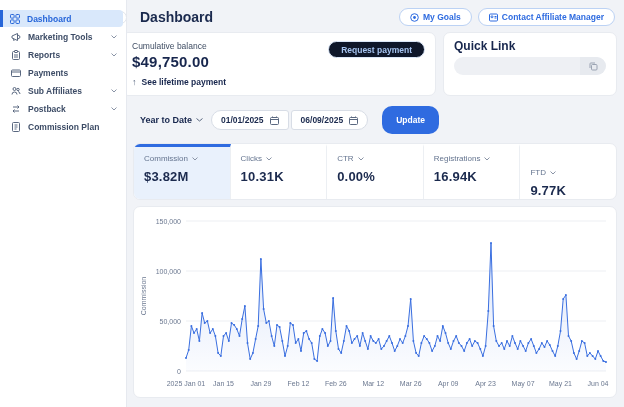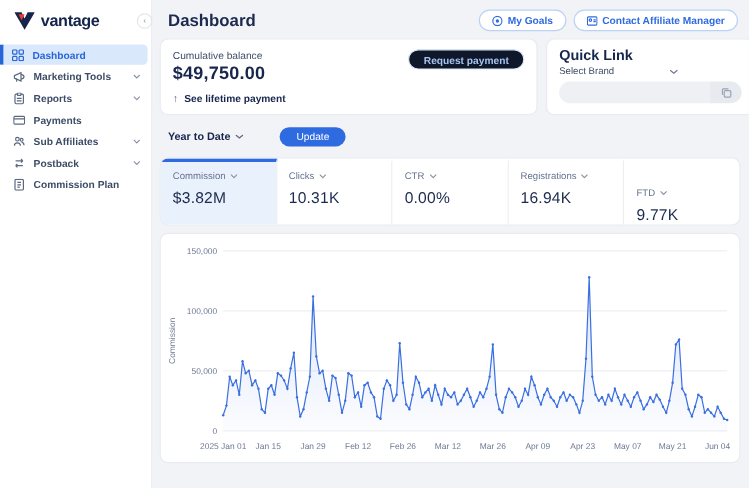--- a/index.html
+++ b/index.html
@@ -21,70 +21,63 @@
   .menu-item.active .mi-icon { color:#2766d9; }
 
   
   .main { flex:1; height:100%; padding:0 7px 0 6px; overflow:hidden; }
   .topbar { display:flex; align-items:center; justify-content:space-between; padding:8px 2px 6px 7px; }
   .page-title { font-size:14px; font-weight:700; color:#1b2a4e; }
   .topbar-actions { display:flex; gap:6px; }
   .pill-btn { display:flex; align-items:center; gap:4px; height:18px; padding:0 10px; border:1px solid #bcd2f4; border-radius:9px; background:#fff; color:#2e6be0; font-size:8.5px; font-weight:700; cursor:pointer; white-space:nowrap; }
   .pill-btn svg { flex:none; }
 
-  .row1 { display:flex; gap:7px; }
+  .row1 { display:flex; gap:7px;justify-content:flex-end; }
   .card { background:#fff; border:1px solid #e8ebf0; border-radius:7px; }
   .balance-card { width:315px; min-width:315px; height:64px; padding:8px 10px 7px 10px; position:relative; }
   .balance-label { font-size:8.5px; color:#3f4d63; }
   .balance-amount { font-size:15px; font-weight:700; color:#17264d; margin-top:2px; letter-spacing:0.2px; }
   .request-btn { position:absolute; top:8px; right:10px; height:17px; padding:0 12px; border:1px solid #dce8f9; border-radius:9px; background:#0f172a; color:#a6c4f0; font-size:8.5px; font-weight:700; cursor:pointer; }
   .lifetime-row { display:flex; align-items:center; gap:5px; margin-top:7px; font-size:8.5px; font-weight:700; color:#17264d; cursor:pointer; }
   .lifetime-row .up-arr { color:#5a6880; font-size:9px; }
 
   .quick-card { flex:1; height:64px; padding:6px 10px 7px 10px; }
   .quick-title { font-size:12px; font-weight:700; color:#17264d; }
   .brand-row { display:flex; align-items:center; justify-content:flex-start; gap:46px; margin-top:2px; font-size:8px; color:#3f4d63; cursor:pointer; }
   .brand-row .mi-chev { color:#6b7890; display:flex; }
   .quick-input-wrap { margin-top:4px; height:18px; background:#eef0f4; border-radius:9px; display:flex; align-items:center; overflow:hidden; }
   .quick-input { flex:1; border:none; background:transparent; height:100%; padding:0 8px; font-size:8px; outline:none; }
   .copy-btn { width:26px; height:100%; background:#e7eaef; display:flex; align-items:center; justify-content:center; color:#9aa3b2; cursor:pointer; border-top-right-radius:9px; border-bottom-right-radius:9px; }
 
-  .filter-row { display:flex; align-items:center; gap:24px; padding:10px 0 9px 7px; }
+  .filter-row { display:flex; align-items:center; gap:8px; padding:10px 0 9px 7px; }
   .range-label { display:flex; align-items:center; gap:4px; font-size:9px; font-weight:700; color:#17264d; cursor:pointer; }
   .range-label .mi-chev { color:#5a6880; display:flex; }
   .date-pills { display:flex; gap:2px; }
   .date-pill { display:flex; align-items:center; gap:6px; height:20px; padding:0 9px; border:1px solid #d8dde6; background:#fff; font-size:8.5px; font-weight:600; color:#1b2a4e; cursor:pointer; }
   .date-pill.first { border-radius:10px 3px 3px 10px; }
   .date-pill.last { border-radius:3px 10px 10px 3px; }
   .date-pill .cal { color:#5a6880; display:flex; }
-  .update-btn { height:16px; padding:0 14px; margin-left:6px; border:none; border-radius:10px; background:#2f6be0; color:#fff; font-size:8.5px; font-weight:400; cursor:pointer; }
+  .update-btn { height:28px; padding:0 14px; margin-left:6px; border:none; border-radius:10px; background:#2f6be0; color:#fff; font-size:8.5px; font-weight:700; cursor:pointer; }
 
   .tabs-card { display:flex; height:57px; overflow:hidden; }
   .stat-tab { flex:1; padding:7px 0 0 10px; border-top:3px solid transparent; border-right:1px solid #eceff3; cursor:pointer; }
   .stat-tab:last-child { border-right:none;margin-top:14px; }
   .stat-tab.active { background:#e9f1fc; border-top-color:#2f6be0; }
   .stat-label { display:flex; align-items:center; gap:4px; font-size:8px; color:#64748f; }
   .stat-label .mi-chev { color:#8a94a6; display:flex; }
-  .stat-value { margin-top:6px; font-size:13px; font-weight:400; color:#1b2a4e; letter-spacing:0.2px; }
+  .stat-value { margin-top:6px; font-size:13px; font-weight:700; color:#1b2a4e; letter-spacing:0.2px; }
 
   .chart-card { margin-top:6px; height:192px; padding:4px 2px 2px 2px; }
   #chart-wrap { width:100%; height:100%; }
   #chart-wrap svg { display:block; }
 </style>
 </head>
 <body>
 
 <aside class="sidebar">
-  <div class="logo-row">
-    <svg class="logo-mark" viewBox="0 0 20 17">
-      <polygon points="0,0 7,0 10,6 13,0 20,0 10,17" fill="#15244a"></polygon>
-      <polygon points="4,2 10,2 7,8" fill="#e8392e"></polygon>
-    </svg>
-    <span class="logo-text">vantage</span>
-  </div>
   <div class="collapse-btn">
     <span>‹</span>
   </div>
 
   <nav class="menu">
     <div class="menu-item active">
       <span class="mi-icon">
         <svg width="10" height="10" viewBox="0 0 10 10">
             <rect x="0.5" y="0.5" width="3.6" height="3.6" rx="0.8" fill="none" stroke="currentColor"></rect>
             <rect x="5.9" y="0.5" width="3.6" height="3.6" rx="0.8" fill="none" stroke="currentColor"></rect>
@@ -204,48 +197,60 @@
       <div class="balance-amount">$49,750.00</div>
       <button class="request-btn">Request payment</button>
       <div class="lifetime-row">
         <span class="up-arr">↑</span>
         <span>See lifetime payment</span>
       </div>
     </section>
 
     <section class="card quick-card">
       <div class="quick-title">Quick Link</div>
-      <div class="brand-row">
-        <span>Select Brand</span>
-        <span class="mi-chev">
-            <svg width="7" height="4" viewBox="0 0 7 4">
-              <polyline points="0.5,0.5 3.5,3 6.5,0.5" fill="none" stroke="currentColor"></polyline>
-            </svg>
-          </span>
-      </div>
       <div class="quick-input-wrap">
         <input class="quick-input" value="" style="">
         <div class="copy-btn">
           <svg width="9" height="9" viewBox="0 0 9 9">
               <rect x="2.5" y="2.5" width="5.5" height="5.5" rx="1" fill="none" stroke="currentColor"></rect>
               <path d="M1 6 V1.8 Q1 1 1.8 1 H6" fill="none" stroke="currentColor"></path>
             </svg>
         </div>
       </div>
     </section>
   </div>
 
   <div class="filter-row">
     <div class="range-label">
       <span>Year to Date</span>
       <span class="mi-chev">
           <svg width="7" height="4" viewBox="0 0 7 4">
             <polyline points="0.5,0.5 3.5,3 6.5,0.5" fill="none" stroke="currentColor"></polyline>
           </svg>
         </span>
+    </div>
+    <div class="date-pills">
+      <div class="date-pill first">
+        <span>01/01/2025</span>
+        <span class="cal">
+            <svg width="9" height="9" viewBox="0 0 9 9">
+              <rect x="0.5" y="1.5" width="8" height="7" rx="1" fill="none" stroke="currentColor"></rect>
+              <path d="M0.5 3.5 H8.5 M2.5 0.5 V2 M6.5 0.5 V2" stroke="currentColor"></path>
+            </svg>
+          </span>
+      </div>
+      <div class="date-pill last">
+        <span>06/09/2025</span>
+        <span class="cal">
+            <svg width="9" height="9" viewBox="0 0 9 9">
+              <rect x="0.5" y="1.5" width="8" height="7" rx="1" fill="none" stroke="currentColor"></rect>
+              <path d="M0.5 3.5 H8.5 M2.5 0.5 V2 M6.5 0.5 V2" stroke="currentColor"></path>
+            </svg>
+          </span>
+      </div>
     </div>
     <button class="update-btn">Update</button>
   </div>
 
   <section class="card tabs-card">
     <div class="stat-tab active">
       <div class="stat-label">
           <span>Commission</span>
           <span class="mi-chev">
             <svg width="6" height="4" viewBox="0 0 6 4">

